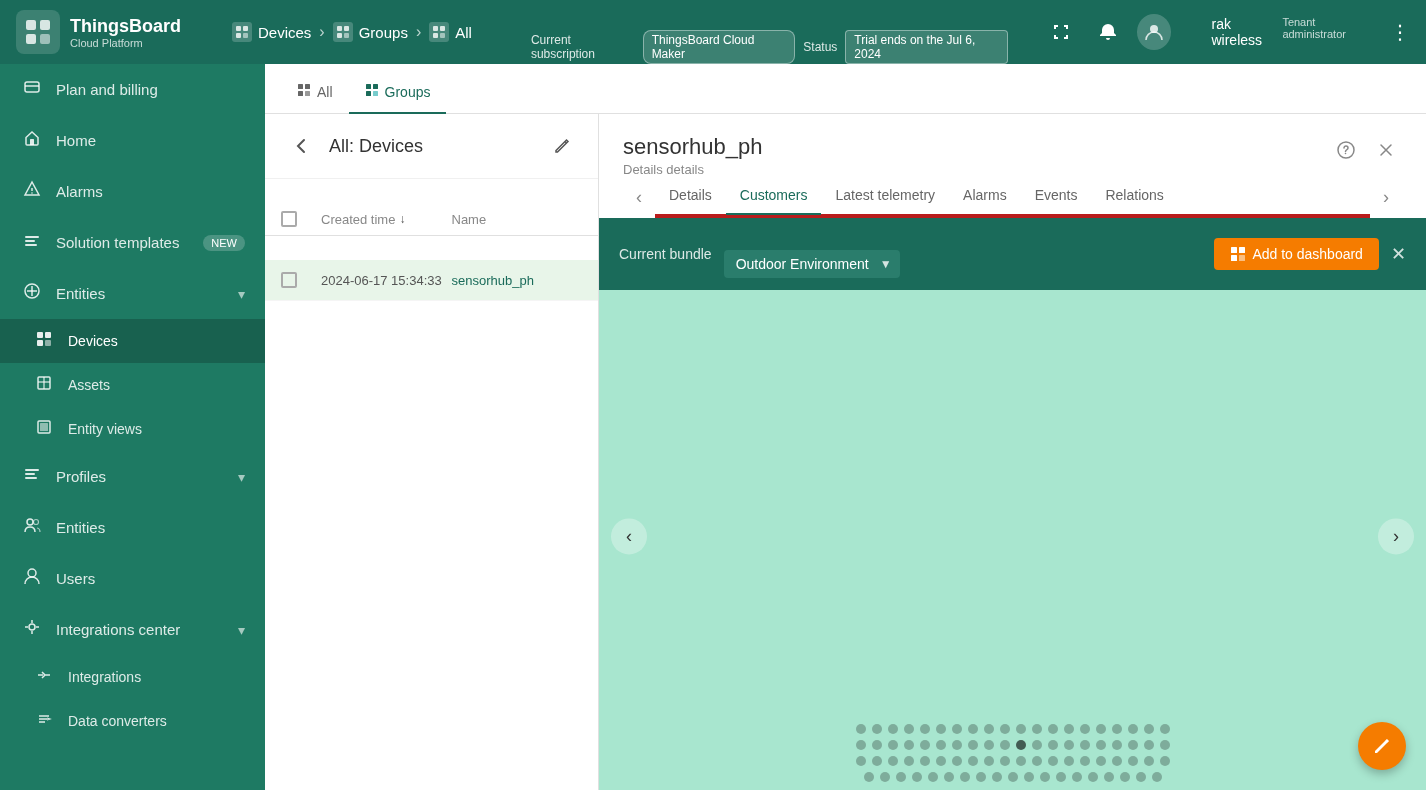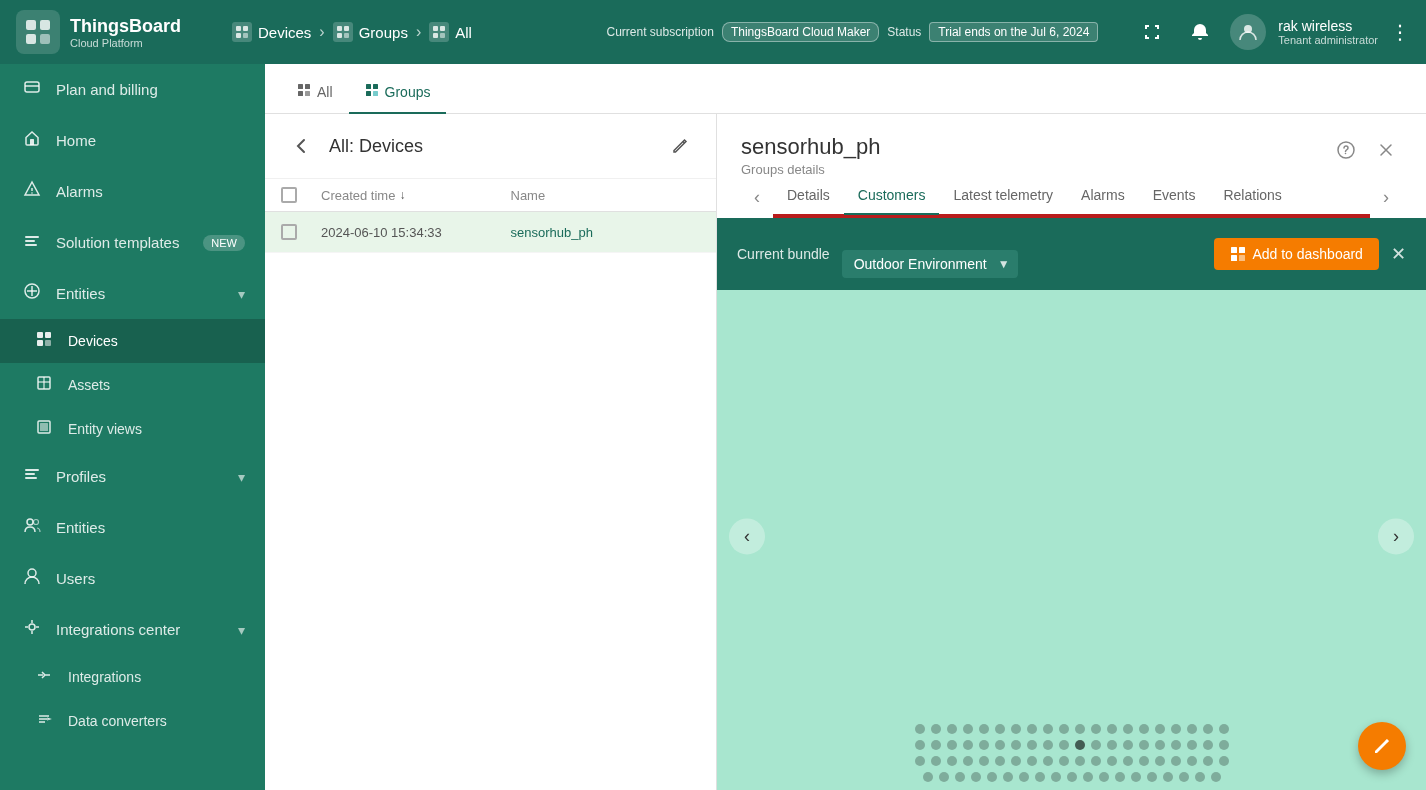--- a/index.html
+++ b/index.html
@@ -3,21 +3,20 @@
   <meta charset="utf-8">
   <style>
     * { box-sizing: border-box; margin: 0; padding: 0; font-family: 'Segoe UI', Arial, sans-serif; }
     body { width: 1426px; height: 790px; overflow: hidden; background: #f5f5f5; }
 
     
     .navbar {
       height: 64px;
       background: #1a6b5a;
       display: flex;
-      align-items: center;
       padding: 0 16px;
       gap: 16px;
       position: relative;
       z-index: 10;
     }
     .navbar-brand {
       display: flex;
       align-items: center;
       gap: 10px;
       color: white;
@@ -104,21 +103,21 @@
       width: 36px; height: 36px;
       background: rgba(255,255,255,0.2);
       border-radius: 50%;
       display: flex;
       align-items: center;
       justify-content: center;
       color: white;
       font-size: 18px;
       cursor: pointer;
     }
-    .nav-user-info { display: flex; flex-direction: column; }
+    .nav-user-info { display: flex; flex-direction: row; margin-left: 28px; }
     .nav-username { font-size: 14px; color: white; font-weight: 500; }
     .nav-role { font-size: 11px; color: rgba(255,255,255,0.75); }
     .nav-more { color: white; font-size: 20px; cursor: pointer; }
 
     
     .main-layout {
       display: flex;
       height: calc(790px - 64px);
     }
 
@@ -201,26 +200,27 @@
 
     
     .split-pane {
       display: flex;
       flex: 1;
       overflow: hidden;
     }
 
     
     .device-list-pane {
-      width: 452px;
+      width: 334px;
       background: white;
       display: flex;
       flex-direction: column;
       flex-shrink: 0;
       border-right: 1px solid #e0e0e0;
+      gap: 24px;
     }
     .device-list-header {
       display: flex;
       align-items: center;
       padding: 16px 20px;
       gap: 12px;
       border-bottom: 1px solid #f0f0f0;
     }
     .back-btn {
       width: 32px; height: 32px;
@@ -799,30 +799,30 @@
             <span class="sort-arrow">↓</span>
           </div>
           <div class="col-name">
             <span>Name</span>
           </div>
         </div>
         <div class="device-list-row selected">
           <div class="row-check">
             <div class="checkbox-custom"></div>
           </div>
-          <div class="row-time">2024-06-10 15:34:33</div>
+          <div class="row-time">2024-06-17 15:34:33</div>
           <div class="row-name">sensorhub_ph</div>
         </div>
       </div>
 
       <div class="detail-pane">
         <div class="detail-header">
           <div class="detail-title-section">
             <div class="detail-title">sensorhub_ph</div>
-            <div class="detail-subtitle">Groups details</div>
+            <div class="detail-subtitle">Details details</div>
           </div>
           <div class="detail-header-actions">
             <div class="detail-action-btn">
               <svg width="20" height="20" viewBox="0 0 20 20" fill="none">
                 <circle cx="10" cy="10" r="8" stroke="#888" stroke-width="1.5" fill="none"></circle>
                 <path d="M8 8c0-1.1.9-2 2-2s2 .9 2 2c0 1.1-1 1.5-1.8 2.2C9.5 10.9 9.5 11 9.5 11.5" stroke="#888" stroke-width="1.5" stroke-linecap="round" fill="none"></path>
                 <circle cx="9.5" cy="13.5" r="0.8" fill="#888"></circle>
               </svg>
             </div>
             <div class="detail-action-btn">

